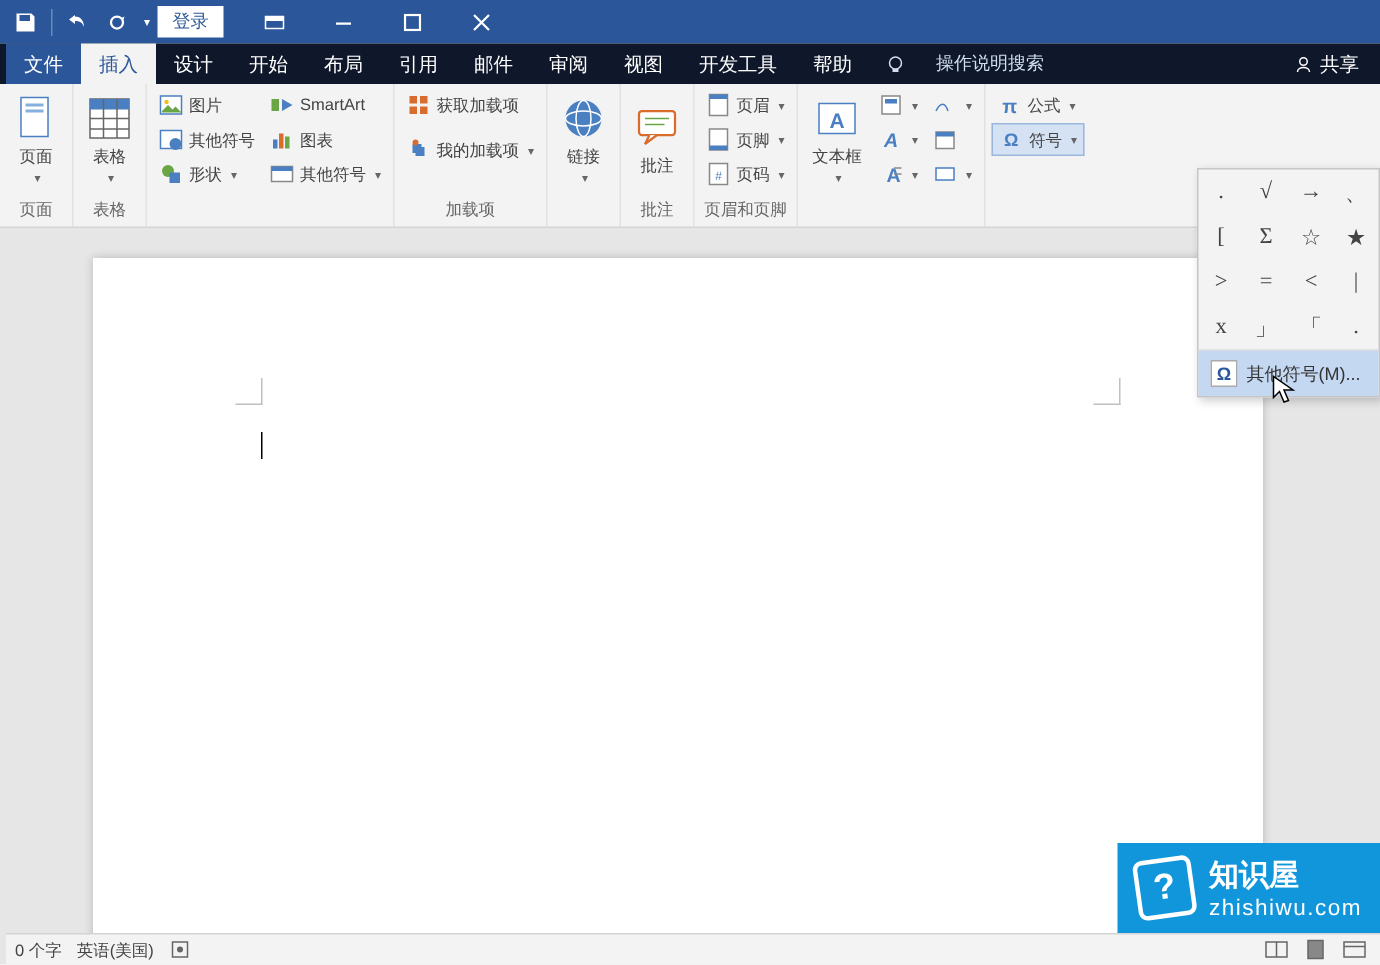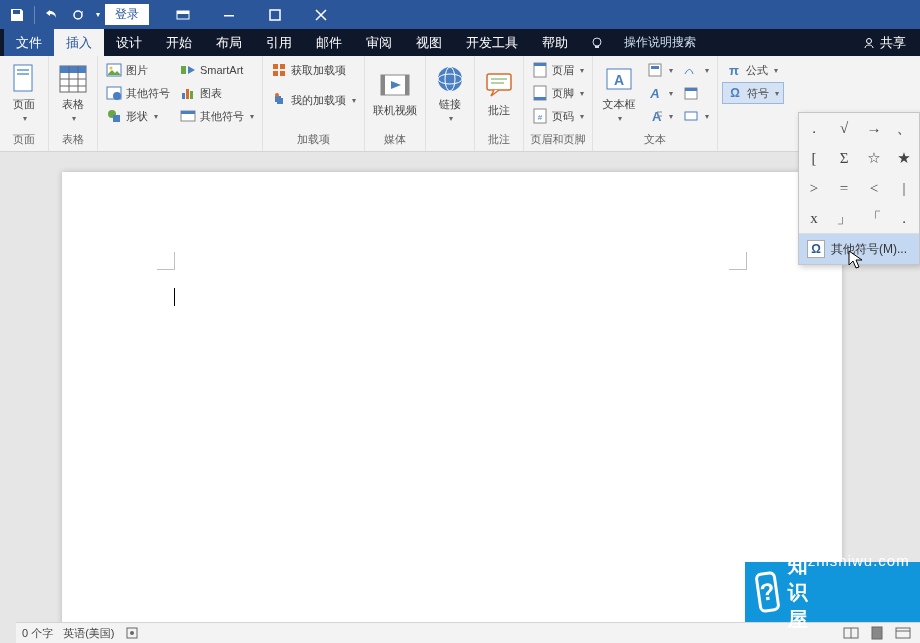--- a/index.html
+++ b/index.html
@@ -44,28 +44,28 @@
 
 
 .symbol-panel { position: absolute; right: 0; top: 112px; width: 122px; background: #f3f3f3; border: 1px solid #c6c6c6; box-shadow: 2px 2px 6px rgba(0,0,0,0.2); z-index: 100; }
 .symbol-grid { display: grid; grid-template-columns: repeat(4, 1fr); }
 .symbol-cell { height: 30px; display: flex; align-items: center; justify-content: center; font-size: 15px; color: #444; font-family: "Cambria Math", serif; }
 .more-symbols { display: flex; align-items: center; gap: 6px; padding: 6px 8px; font-size: 12px; color: #333; background: #c5d8f1; border-top: 1px solid #ddd; }
 .more-symbols .omega { width: 18px; height: 18px; background: #fff; border: 1px solid #aaa; display: flex; align-items: center; justify-content: center; color: #2b579a; font-weight: bold; font-size: 12px; }
 .cursor-arrow { position: absolute; right: 56px; top: 250px; z-index: 200; font-size: 14px; color: #000; }
 
 
-.statusbar { position: absolute; bottom: 0; left: 16px; right: 0; height: 21px; background: #f3f3f3; border-top: 1px solid #d4d4d4; display: flex; align-items: center; font-size: 11px; color: #444; padding: 0 6px; gap: 10px; }
+.statusbar { position: absolute; bottom: 0; left: 4px; right: 0; height: 21px; background: #f3f3f3; border-top: 1px solid #d4d4d4; display: flex; align-items: center; font-size: 11px; color: #444; padding: 0 6px; gap: 10px; }
 .status-right { margin-left: auto; display: flex; align-items: center; gap: 4px; }
 .view-btn { width: 22px; height: 18px; display: flex; align-items: center; justify-content: center; color: #666; font-size: 12px; }
 
 
 .watermark { position: absolute; right: 0; bottom: 21px; width: 175px; height: 60px; background: #1296db; display: flex; align-items: center; gap: 10px; padding: 0 12px; z-index: 50; }
 .watermark .wm-icon { width: 40px; height: 40px; border: 3px solid #fff; border-radius: 6px; display: flex; align-items: center; justify-content: center; color: #fff; font-size: 24px; font-weight: bold; transform: rotate(-8deg); }
-.watermark .wm-text { color: #fff; display: flex; }
+.watermark .wm-text { color: #fff; display: flex; flex-direction: column; }
 .watermark .wm-text .t1 { font-size: 20px; font-weight: bold; }
 .watermark .wm-text .t2 { font-size: 15px; letter-spacing: 1px; }
 
 svg { display: block; }
 </style>
 </head>
 <body>
 
 <div class="titlebar">
   <div class="qat">
@@ -274,36 +274,20 @@
               </svg>
             </span>
             <span>我的加载项</span>
             <span class="dd">▾</span>
           </div>
       </div>
     </div>
     <div class="ribbon-group-label">加载项</div>
   </div>
 
-  <div class="ribbon-group">
-    <div class="ribbon-group-content">
-      <div class="big-btn" style="width:52px;">
-        <div class="icon-box">
-          <svg width="32" height="28" viewBox="0 0 32 28">
-              <rect x="2" y="4" width="28" height="20" fill="#fff" stroke="#888"></rect>
-              <rect x="2" y="4" width="4" height="20" fill="#888"></rect>
-              <rect x="26" y="4" width="4" height="20" fill="#888"></rect>
-              <path d="M12 10l10 4-10 4z" fill="#4a7fc1"></path>
-            </svg>
-        </div>
-        <span>联机视频</span>
-      </div>
-    </div>
-    <div class="ribbon-group-label">媒体</div>
-  </div>
 
   <div class="ribbon-group">
     <div class="ribbon-group-content">
       <div class="big-btn">
         <div class="icon-box">
           <svg width="30" height="30" viewBox="0 0 30 30">
               <circle cx="15" cy="15" r="12" fill="#4a7fc1"></circle>
               <ellipse cx="15" cy="15" rx="12" ry="5" fill="none" stroke="#fff"></ellipse>
               <ellipse cx="15" cy="15" rx="5" ry="12" fill="none" stroke="#fff"></ellipse>
             </svg>
@@ -431,21 +415,20 @@
         <div class="small-btn">
             <span class="si">
               <svg width="16" height="16">
                 <rect x="2" y="4" width="12" height="8" fill="#fff" stroke="#4a7fc1"></rect>
               </svg>
             </span>
             <span class="dd">▾</span>
           </div>
       </div>
     </div>
-    <div class="ribbon-group-label">文本</div>
   </div>
 
   <div class="ribbon-group" style="border-right:none;">
     <div class="ribbon-group-content">
       <div class="small-col">
         <div class="small-btn">
             <span class="si" style="color:#4a7fc1;font-weight:bold;font-size:13px;">π</span>
             <span>公式</span>
             <span class="dd">▾</span>
           </div>

